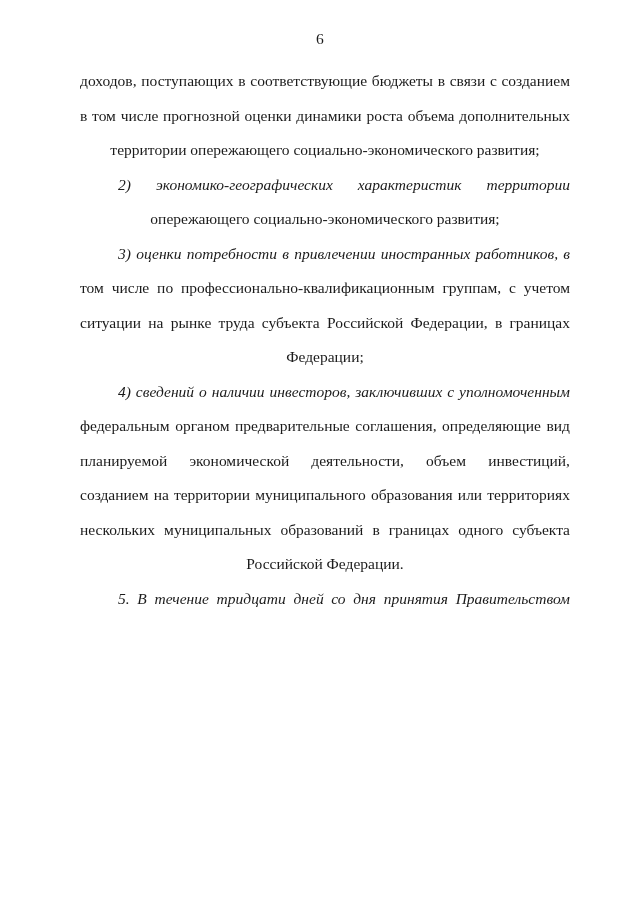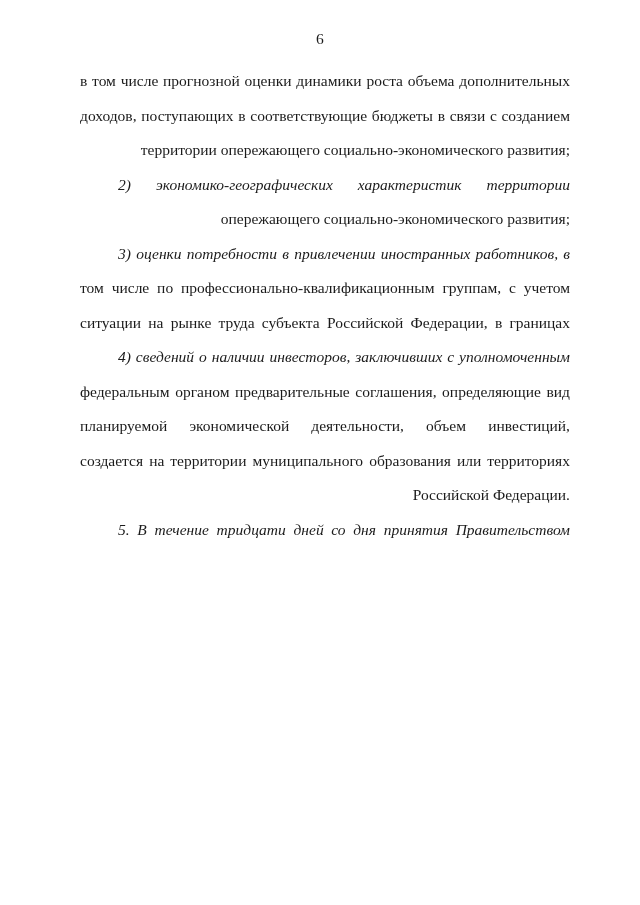--- a/index.html
+++ b/index.html
@@ -33,46 +33,48 @@
     position: absolute;
     left: 80px;
     top: 64px;
     width: 490px;
     font-size: 15.5px;
   }
   .line {
     line-height: 34.5px;
     height: 34.5px;
     overflow: hidden;
-    text-align: right;
+    text-align: center;
     white-space: normal;
   }
   .line.j {
     text-align: justify;
     text-align-last: justify;
   }
   .line.ind {
     padding-left: 38px;
     font-style: italic;
   }
 </style>
 </head>
 <body>
 
 <div class="sheet">
   <div class="page-number">6</div>
   <div class="body-text">
+      <div class="line j">доходов, поступающих в соответствующие бюджеты в связи с созданием</div>
       <div class="line j">в том числе прогнозной оценки динамики роста объема дополнительных</div>
-      <div class="line j">доходов, поступающих в соответствующие бюджеты в связи с созданием</div>
       <div class="line">территории опережающего социально-экономического развития;</div>
       <div class="line j ind">2) экономико-географических характеристик территории</div>
       <div class="line">опережающего социально-экономического развития;</div>
       <div class="line j ind">3) оценки потребности в привлечении иностранных работников, в</div>
       <div class="line j">том числе по профессионально-квалификационным группам, с учетом</div>
       <div class="line j">ситуации на рынке труда субъекта Российской Федерации, в границах</div>
+      <div class="line">Федерации;</div>
       <div class="line j ind">4) сведений о наличии инвесторов, заключивших с уполномоченным</div>
       <div class="line j">федеральным органом предварительные соглашения, определяющие вид</div>
       <div class="line j">планируемой экономической деятельности, объем инвестиций, количество</div>
-      <div class="line j">создается на территории муниципального образования или территориях</div>
+      <div class="line j">созданием на территории муниципального образования или территориях</div>
+      <div class="line j">нескольких муниципальных образований в границах одного субъекта</div>
       <div class="line">Российской Федерации.</div>
       <div class="line j ind">5. В течение тридцати дней со дня принятия Правительством</div>
     </div>
 </div>
 
 </body></html>

